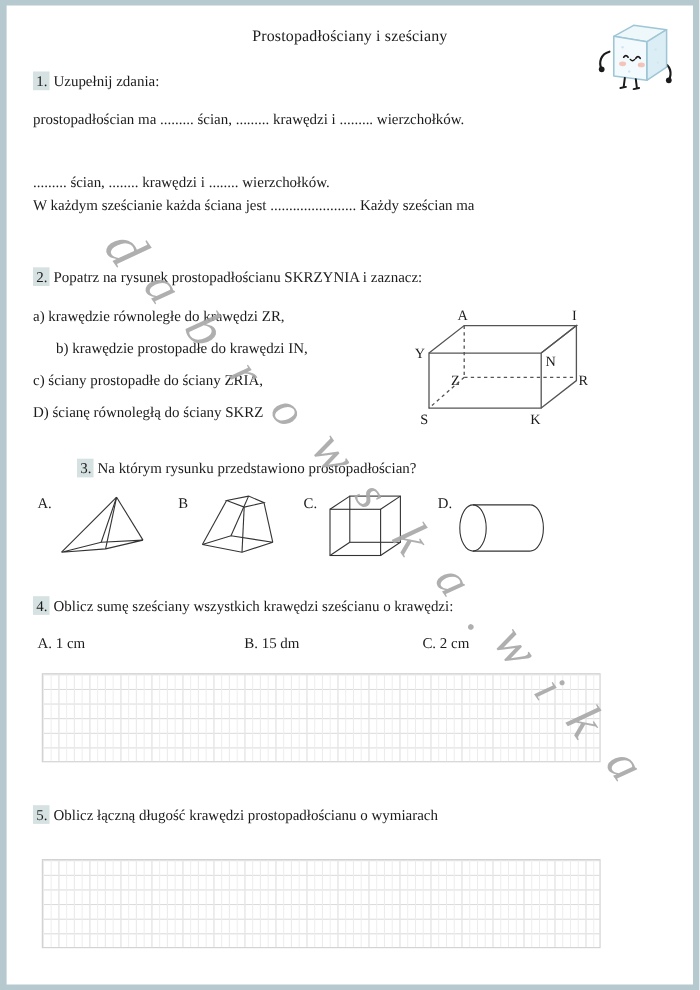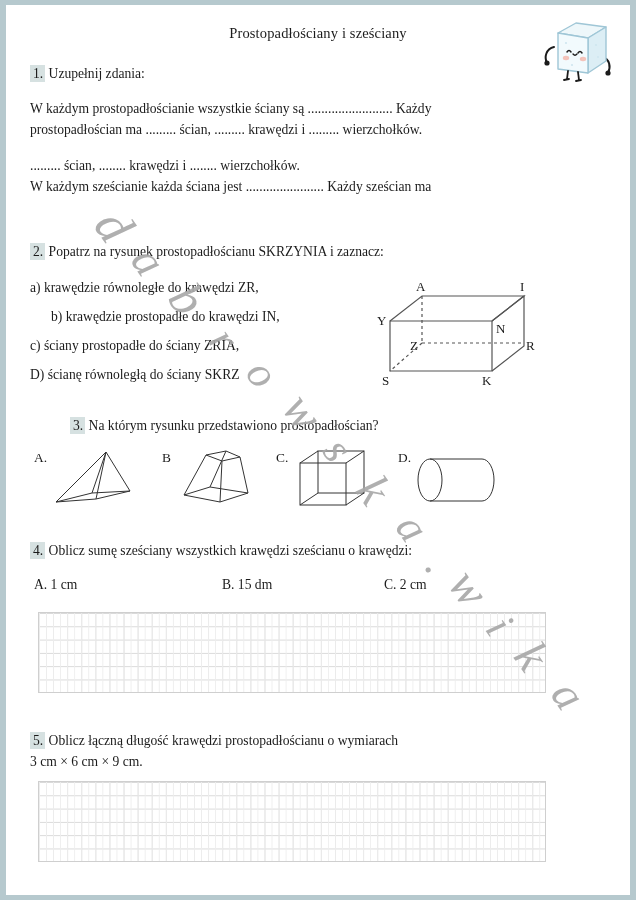--- a/index.html
+++ b/index.html
@@ -186,21 +186,20 @@
       <path d="M40 68 L45 67" stroke="#1b1b1b" stroke-width="1.8" stroke-linecap="round"></path>
     </svg>
   </div>
 
   <div class="q" style="top:58px; width:520px;">
     <span class="qnum">1.</span>
     <span>Uzupełnij zdania:</span>
   </div>
 
   <div class="q" style="top:93px; width:515px;">
-    <span class="ln">W każdym prostopadłościanie wszystkie ściany są ......................... Każdy</span>
     <span class="ln">prostopadłościan ma ......... ścian, ......... krawędzi i ......... wierzchołków.</span>
   </div>
 
   <div class="q" style="top:150px; width:515px;">
     <span class="ln">......... ścian, ........ krawędzi i ........ wierzchołków.</span>
     <span class="ln">W każdym sześcianie każda ściana jest ....................... Każdy sześcian ma</span>
   </div>
 
   <div class="q" style="top:236px; width:450px;">
     <span class="qnum">2.</span>
@@ -320,21 +319,20 @@
     <span class="opt" style="left:350px;">C. 2 cm</span>
   </div>
 
   <div class="grid" style="left:32px; top:607px; width:508px; height:81px;"></div>
 
   <div class="q" style="top:725px; width:520px;">
     <span class="ln">
       <span class="qnum">5.</span>
       <span>Oblicz łączną długość krawędzi prostopadłościanu o wymiarach</span>
     </span>
-    <span class="ln">3 cm × 6 cm × 9 cm.</span>
   </div>
 
   <div class="grid" style="left:32px; top:776px; width:508px; height:81px;"></div>
 
   <div class="watermark">
     <span style="left:0px;   top:0px;   transform:rotate(55deg); font-size:52px;">d</span>
     <span style="left:36px;  top:38px;  transform:rotate(55deg); font-size:46px;">a</span>
     <span style="left:74px;  top:74px;  transform:rotate(55deg); font-size:50px;">b</span>
     <span style="left:114px; top:118px; transform:rotate(55deg); font-size:44px;">r</span>
     <span style="left:150px; top:152px; transform:rotate(55deg); font-size:44px;">o</span>

